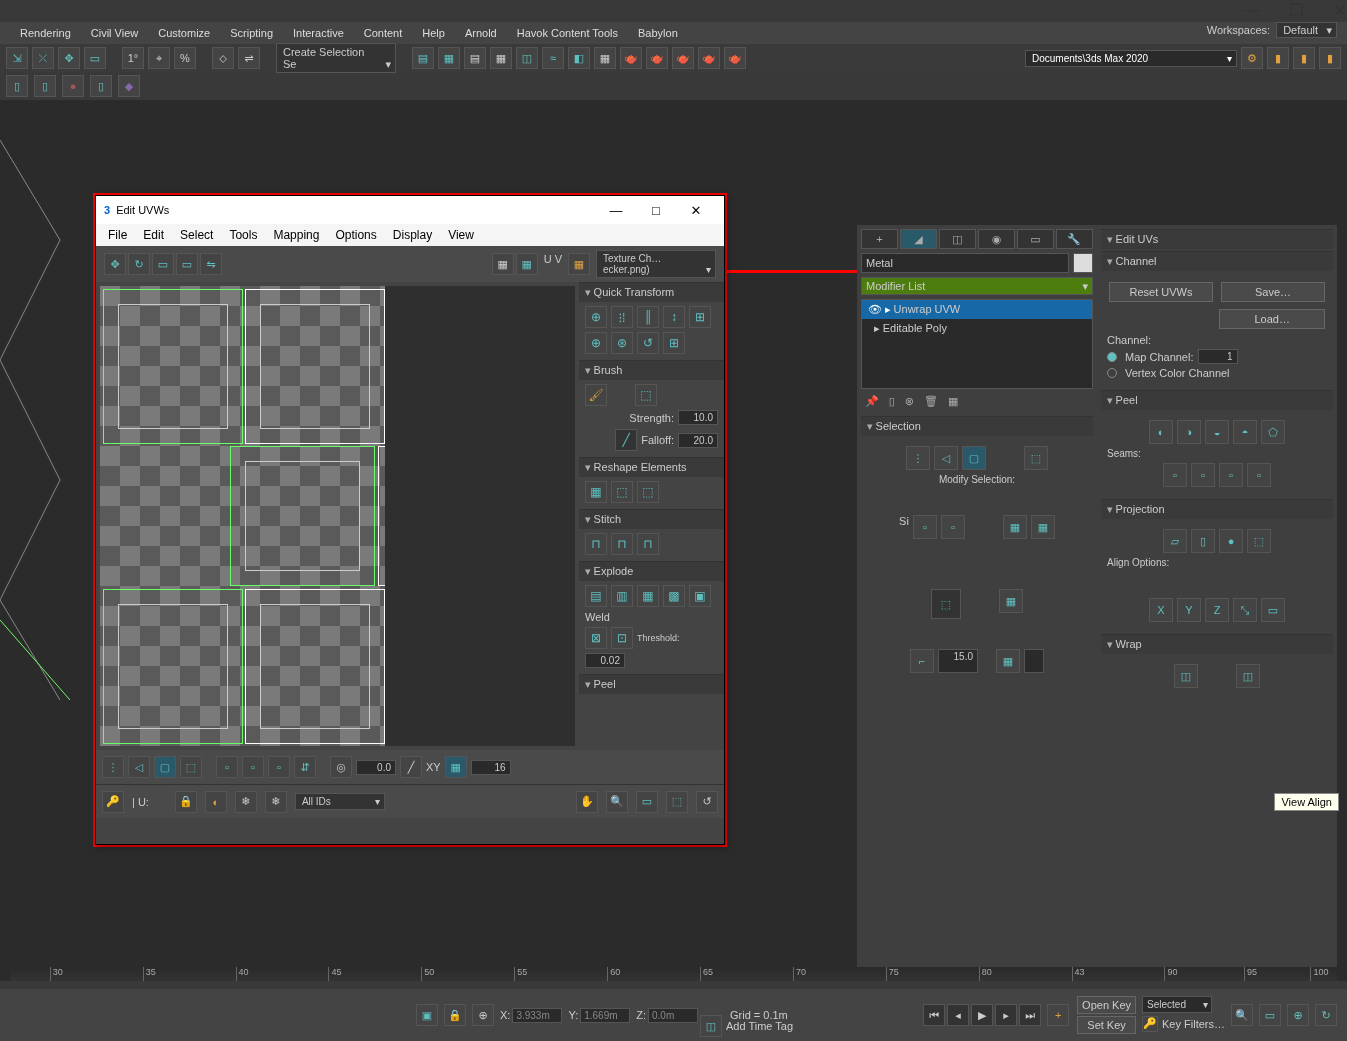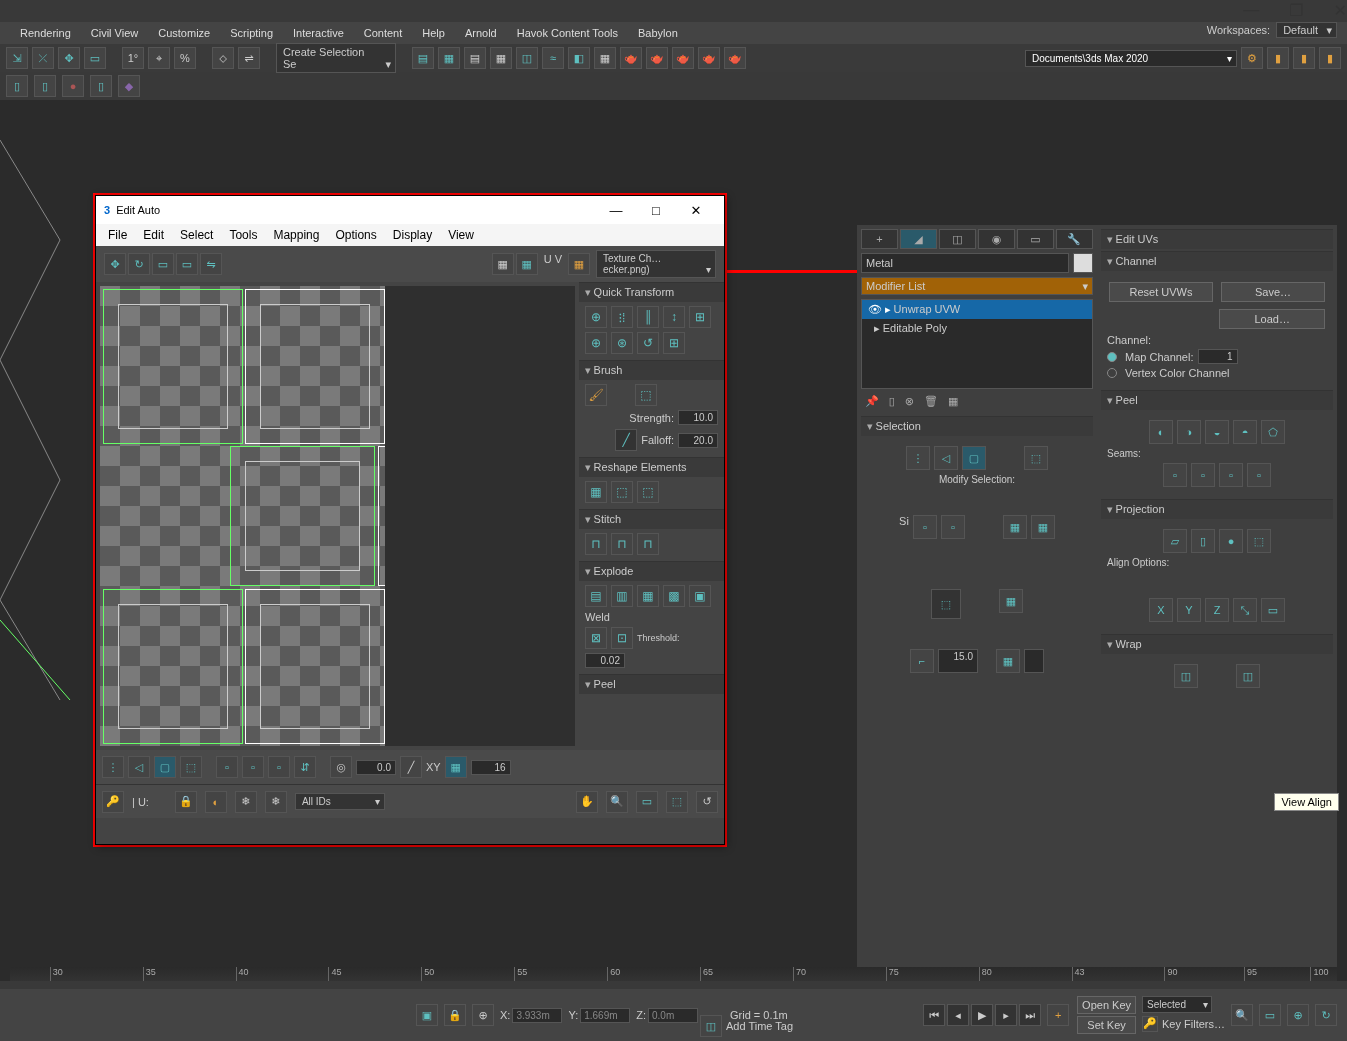--- a/index.html
+++ b/index.html
@@ -51,21 +51,21 @@
 .uvw .bbar{height:34px;background:#4a4a4a;display:flex;align-items:center;padding:0 6px;gap:4px}
 .uvw .bbar2{height:34px;background:#4a4a4a;display:flex;align-items:center;padding:0 6px;gap:8px;border-top:1px solid #333}
 
 .cmd{position:absolute;right:10px;top:225px;width:480px;bottom:70px;background:#3f3f3f;display:flex}
 .cmd .col{flex:1;padding:4px;overflow:hidden}
 .cmd .tabs{display:flex;gap:2px;margin-bottom:4px}
 .cmd .tabs .t{flex:1;height:20px;background:#333;border:1px solid #555;display:flex;align-items:center;justify-content:center;cursor:pointer;color:#aaa}
 .namebox{display:flex;gap:4px;margin-bottom:4px}
 .namebox input{flex:1;background:#2a2a2a;border:1px solid #555;color:#ccc;padding:2px 4px}
 .namebox .sw{width:20px;height:20px;background:#ddd;border:1px solid #555}
-.mlist{background:#a16207;border:1px solid #555;padding:2px 4px;margin-bottom:4px;position:relative}
+.mlist{background:#4d7c0f;border:1px solid #555;padding:2px 4px;margin-bottom:4px;position:relative}
 .mlist::after{content:"▾";position:absolute;right:4px;top:2px}
 .stack{background:#2a2a2a;border:1px solid #555;height:90px;margin-bottom:4px}
 .stack .row{padding:3px 6px;cursor:pointer}
 .stack .row.sel{background:#1668a7;color:#fff}
 .stackbtns{display:flex;gap:10px;padding:2px 4px;margin-bottom:6px}
 .stackbtns span{cursor:pointer;color:#aaa}
 .pbody{padding:6px}
 .pbody .ibrow{display:flex;gap:4px;justify-content:center;flex-wrap:wrap;margin:4px 0}
 .pbody .ib{width:24px;height:24px;background:#444;border:1px solid #555;display:flex;align-items:center;justify-content:center;color:#5ec0c0;cursor:pointer}
 .pbody .ib.big{width:30px;height:30px}
@@ -166,21 +166,21 @@
     <polyline points="0,480 70,560" stroke="#6f6" fill="none"></polyline>
   </svg>
 </div>
 
 <div class="redbox"></div>
 <div class="redline"></div>
 
 <div class="uvw">
   <div class="wtitle">
     <span style="color:#06c;font-weight:bold">3</span>
-    <span style="color:#000">Edit Auto</span>
+    <span style="color:#000">Edit UVWs</span>
     <div class="ctrls">
       <div class="wc">—</div>
       <div class="wc">□</div>
       <div class="wc">✕</div>
     </div>
   </div>
   <div class="wmenu">
     <span>File</span>
     <span>Edit</span>
     <span>Select</span>

